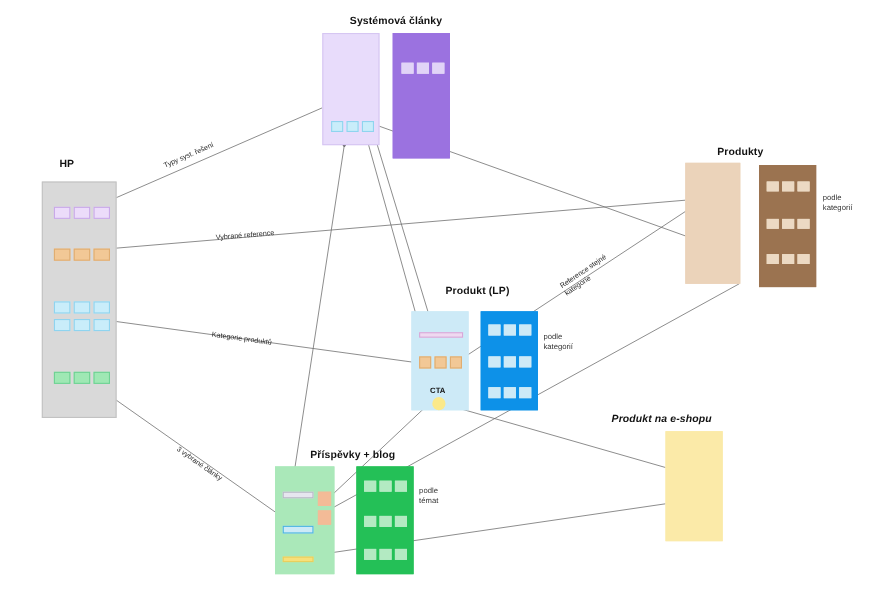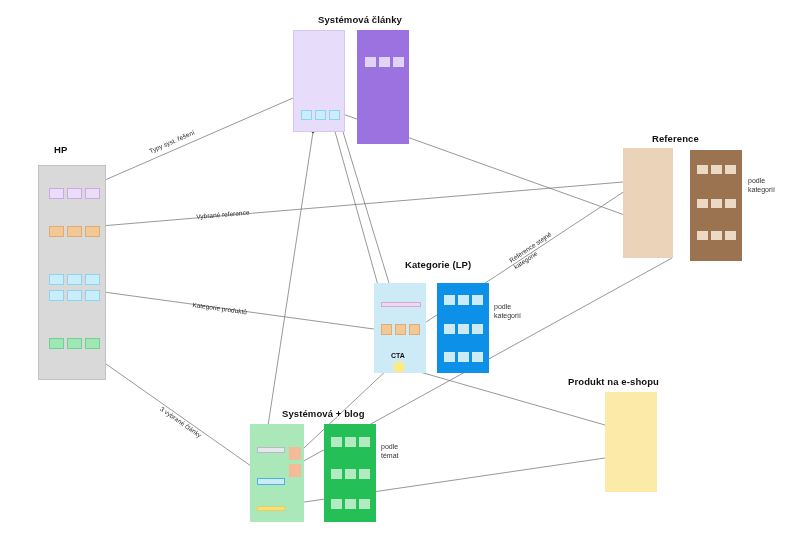--- a/index.html
+++ b/index.html
@@ -121,36 +121,36 @@
       <div class="page" style="left: 293px; top: 30px; width: 52px; height: 102px; background: rgb(232, 220, 251); border: 1px solid rgb(214, 198, 242);">
         <div class="cell" style="left: 7px; top: 79px; width: 11px; height: 10px; background: rgb(201, 237, 250); border: 1px solid rgb(143, 212, 239);"></div>
         <div class="cell" style="left: 21px; top: 79px; width: 11px; height: 10px; background: rgb(201, 237, 250); border: 1px solid rgb(143, 212, 239);"></div>
         <div class="cell" style="left: 35px; top: 79px; width: 11px; height: 10px; background: rgb(201, 237, 250); border: 1px solid rgb(143, 212, 239);"></div>
       </div>
       <div class="page" style="left: 357px; top: 30px; width: 52px; height: 114px; background: rgb(155, 114, 224); border: 1px solid rgb(155, 114, 224);">
         <div class="cell" style="left: 7px; top: 26px; width: 11px; height: 10px; background: rgb(225, 212, 247); border: 1px solid rgb(225, 212, 247);"></div>
         <div class="cell" style="left: 21px; top: 26px; width: 11px; height: 10px; background: rgb(225, 212, 247); border: 1px solid rgb(225, 212, 247);"></div>
         <div class="cell" style="left: 35px; top: 26px; width: 11px; height: 10px; background: rgb(225, 212, 247); border: 1px solid rgb(225, 212, 247);"></div>
       </div>
-      <div class="node-title" style="left: 652px; top: 133px;">Reference</div>
+      <div class="node-title" style="left: 652px; top: 133px;">Produkty</div>
       <div class="page" style="left: 623px; top: 148px; width: 50px; height: 110px; background: rgb(235, 211, 186); border: 1px solid rgb(235, 211, 186);"></div>
       <div class="page" style="left: 690px; top: 150px; width: 52px; height: 111px; background: rgb(155, 115, 80); border: 1px solid rgb(155, 115, 80);">
         <div class="cell" style="left: 6px; top: 14px; width: 11px; height: 9px; background: rgb(236, 217, 195); border: 1px solid rgb(236, 217, 195);"></div>
         <div class="cell" style="left: 20px; top: 14px; width: 11px; height: 9px; background: rgb(236, 217, 195); border: 1px solid rgb(236, 217, 195);"></div>
         <div class="cell" style="left: 34px; top: 14px; width: 11px; height: 9px; background: rgb(236, 217, 195); border: 1px solid rgb(236, 217, 195);"></div>
         <div class="cell" style="left: 6px; top: 48px; width: 11px; height: 9px; background: rgb(236, 217, 195); border: 1px solid rgb(236, 217, 195);"></div>
         <div class="cell" style="left: 20px; top: 48px; width: 11px; height: 9px; background: rgb(236, 217, 195); border: 1px solid rgb(236, 217, 195);"></div>
         <div class="cell" style="left: 34px; top: 48px; width: 11px; height: 9px; background: rgb(236, 217, 195); border: 1px solid rgb(236, 217, 195);"></div>
         <div class="cell" style="left: 6px; top: 80px; width: 11px; height: 9px; background: rgb(236, 217, 195); border: 1px solid rgb(236, 217, 195);"></div>
         <div class="cell" style="left: 20px; top: 80px; width: 11px; height: 9px; background: rgb(236, 217, 195); border: 1px solid rgb(236, 217, 195);"></div>
         <div class="cell" style="left: 34px; top: 80px; width: 11px; height: 9px; background: rgb(236, 217, 195); border: 1px solid rgb(236, 217, 195);"></div>
       </div>
       <div class="side-label" style="left: 748px; top: 176px;">podle
 kategorií</div>
-      <div class="node-title" style="left: 405px; top: 259px;">Kategorie  (LP)</div>
+      <div class="node-title" style="left: 405px; top: 259px;">Produkt  (LP)</div>
       <div class="page" style="left: 374px; top: 283px; width: 52px; height: 90px; background: rgb(205, 234, 247); border: 1px solid rgb(205, 234, 247);">
         <div class="cell" style="left: 6px; top: 18px; width: 40px; height: 5px; background: rgb(239, 217, 240); border: 1px solid rgb(214, 168, 217);"></div>
         <div class="cell" style="left: 6px; top: 40px; width: 11px; height: 11px; background: rgb(242, 200, 150); border: 1px solid rgb(224, 173, 113);"></div>
         <div class="cell" style="left: 20px; top: 40px; width: 11px; height: 11px; background: rgb(242, 200, 150); border: 1px solid rgb(224, 173, 113);"></div>
         <div class="cell" style="left: 34px; top: 40px; width: 11px; height: 11px; background: rgb(242, 200, 150); border: 1px solid rgb(224, 173, 113);"></div>
       </div>
       <div class="page" style="left: 437px; top: 283px; width: 52px; height: 90px; background: rgb(13, 145, 232); border: 1px solid rgb(13, 145, 232);">
         <div class="cell" style="left: 6px; top: 11px; width: 11px; height: 10px; background: rgb(205, 234, 247); border: 1px solid rgb(205, 234, 247);"></div>
         <div class="cell" style="left: 20px; top: 11px; width: 11px; height: 10px; background: rgb(205, 234, 247); border: 1px solid rgb(205, 234, 247);"></div>
         <div class="cell" style="left: 34px; top: 11px; width: 11px; height: 10px; background: rgb(205, 234, 247); border: 1px solid rgb(205, 234, 247);"></div>
@@ -158,42 +158,42 @@
         <div class="cell" style="left: 20px; top: 40px; width: 11px; height: 10px; background: rgb(205, 234, 247); border: 1px solid rgb(205, 234, 247);"></div>
         <div class="cell" style="left: 34px; top: 40px; width: 11px; height: 10px; background: rgb(205, 234, 247); border: 1px solid rgb(205, 234, 247);"></div>
         <div class="cell" style="left: 6px; top: 68px; width: 11px; height: 10px; background: rgb(205, 234, 247); border: 1px solid rgb(205, 234, 247);"></div>
         <div class="cell" style="left: 20px; top: 68px; width: 11px; height: 10px; background: rgb(205, 234, 247); border: 1px solid rgb(205, 234, 247);"></div>
         <div class="cell" style="left: 34px; top: 68px; width: 11px; height: 10px; background: rgb(205, 234, 247); border: 1px solid rgb(205, 234, 247);"></div>
       </div>
       <div class="side-label" style="left: 494px; top: 302px;">podle
 kategorií</div>
       <div class="cta-label" style="left: 391px; top: 352px;">CTA</div>
       <div class="cta-dot" style="left: 393px; top: 361px; width: 12px; height: 12px; background: rgb(251, 233, 138);"></div>
-      <div class="node-title" style="left: 282px; top: 408px;">Systémová + blog</div>
+      <div class="node-title" style="left: 282px; top: 408px;">Příspěvky + blog</div>
       <div class="page" style="left: 250px; top: 424px; width: 54px; height: 98px; background: rgb(170, 232, 185); border: 1px solid rgb(170, 232, 185);">
         <div class="cell" style="left: 6px; top: 22px; width: 28px; height: 6px; background: rgb(230, 230, 239); border: 1px solid rgb(185, 185, 199);"></div>
         <div class="cell" style="left: 6px; top: 53px; width: 28px; height: 7px; background: rgb(205, 234, 247); border: 1px solid rgb(74, 180, 224);"></div>
         <div class="cell" style="left: 6px; top: 81px; width: 28px; height: 5px; background: rgb(247, 224, 122); border: 1px solid rgb(232, 207, 94);"></div>
         <div class="cell" style="left: 38px; top: 22px; width: 12px; height: 13px; background: rgb(243, 187, 151); border: 1px solid rgb(243, 187, 151);"></div>
         <div class="cell" style="left: 38px; top: 39px; width: 12px; height: 13px; background: rgb(243, 187, 151); border: 1px solid rgb(243, 187, 151);"></div>
       </div>
       <div class="page" style="left: 324px; top: 424px; width: 52px; height: 98px; background: rgb(36, 192, 87); border: 1px solid rgb(36, 192, 87);">
         <div class="cell" style="left: 6px; top: 12px; width: 11px; height: 10px; background: rgb(179, 234, 194); border: 1px solid rgb(179, 234, 194);"></div>
         <div class="cell" style="left: 20px; top: 12px; width: 11px; height: 10px; background: rgb(179, 234, 194); border: 1px solid rgb(179, 234, 194);"></div>
         <div class="cell" style="left: 34px; top: 12px; width: 11px; height: 10px; background: rgb(179, 234, 194); border: 1px solid rgb(179, 234, 194);"></div>
         <div class="cell" style="left: 6px; top: 44px; width: 11px; height: 10px; background: rgb(179, 234, 194); border: 1px solid rgb(179, 234, 194);"></div>
         <div class="cell" style="left: 20px; top: 44px; width: 11px; height: 10px; background: rgb(179, 234, 194); border: 1px solid rgb(179, 234, 194);"></div>
         <div class="cell" style="left: 34px; top: 44px; width: 11px; height: 10px; background: rgb(179, 234, 194); border: 1px solid rgb(179, 234, 194);"></div>
         <div class="cell" style="left: 6px; top: 74px; width: 11px; height: 10px; background: rgb(179, 234, 194); border: 1px solid rgb(179, 234, 194);"></div>
         <div class="cell" style="left: 20px; top: 74px; width: 11px; height: 10px; background: rgb(179, 234, 194); border: 1px solid rgb(179, 234, 194);"></div>
         <div class="cell" style="left: 34px; top: 74px; width: 11px; height: 10px; background: rgb(179, 234, 194); border: 1px solid rgb(179, 234, 194);"></div>
       </div>
       <div class="side-label" style="left: 381px; top: 442px;">podle
 témat</div>
-      <div class="node-title" style="left: 568px; top: 376px;">Produkt na e-shopu</div>
+      <div class="node-title" style="left: 556px; top: 376px; font-style: italic;">Produkt na e-shopu</div>
       <div class="page" style="left: 605px; top: 392px; width: 52px; height: 100px; background: rgb(251, 234, 168); border: 1px solid rgb(251, 234, 168);"></div>
     </div>
   <div id="labels-layer">
       <div class="edge-label" style="left: 148px; top: 148px; transform: rotate(-23.5deg);">Typy syst. řešení</div>
       <div class="edge-label" style="left: 196px; top: 213px; transform: rotate(-4.8deg);">Vybrané reference</div>
       <div class="edge-label" style="left: 193px; top: 301px; transform: rotate(7.8deg);">Kategorie produktů</div>
       <div class="edge-label" style="left: 163px; top: 405px; transform: rotate(35deg);">3 vybrané články</div>
       <div class="edge-label" style="left: 508px; top: 258px; transform: rotate(-34deg);">Reference stejné
 kategorie</div>
     </div>

